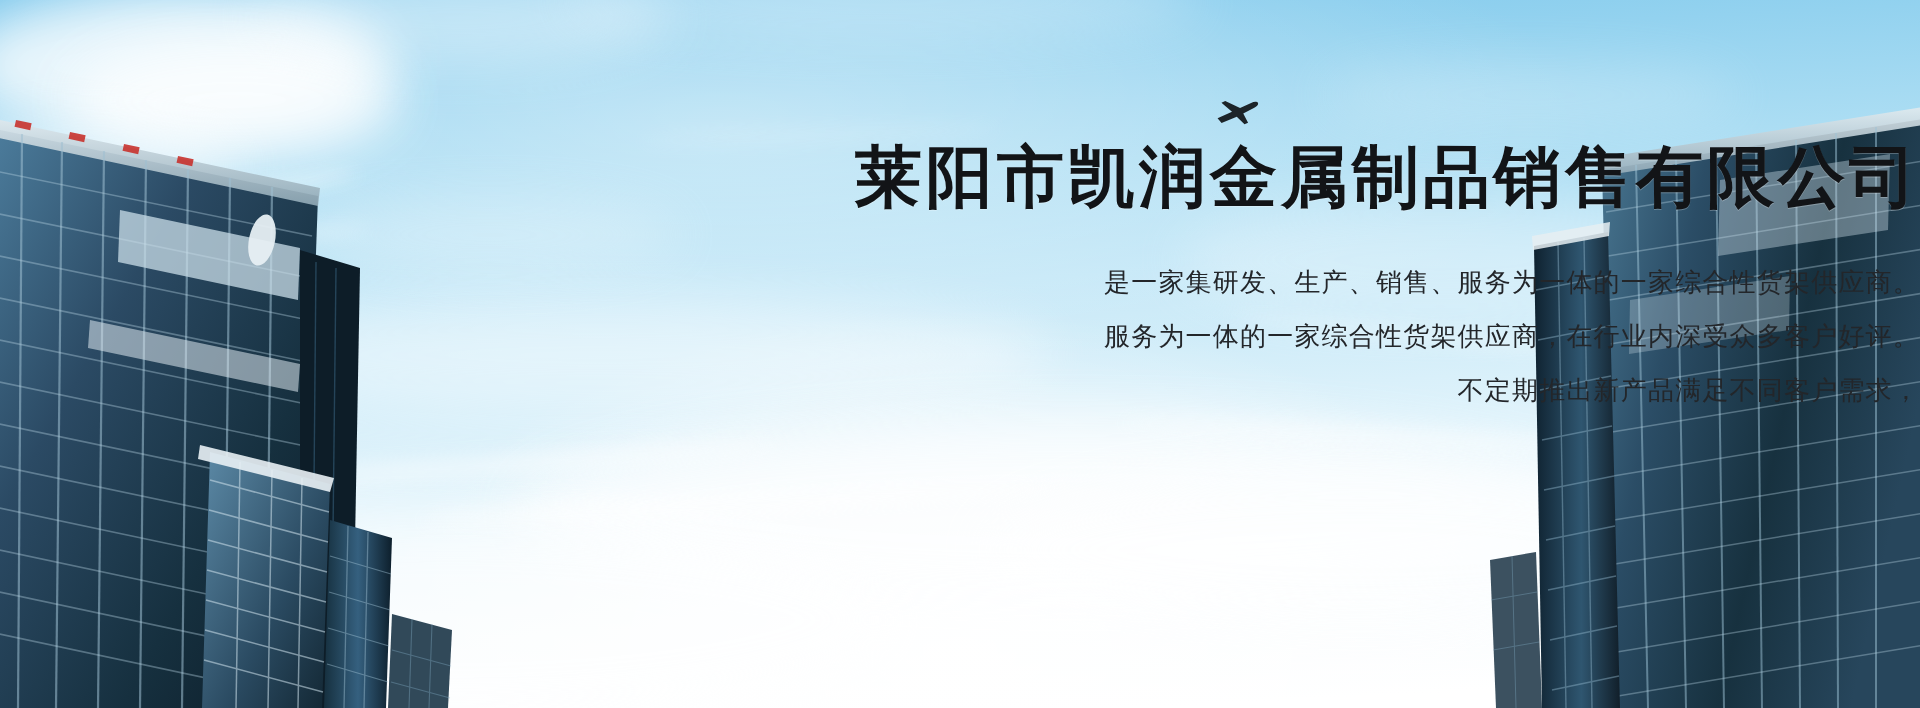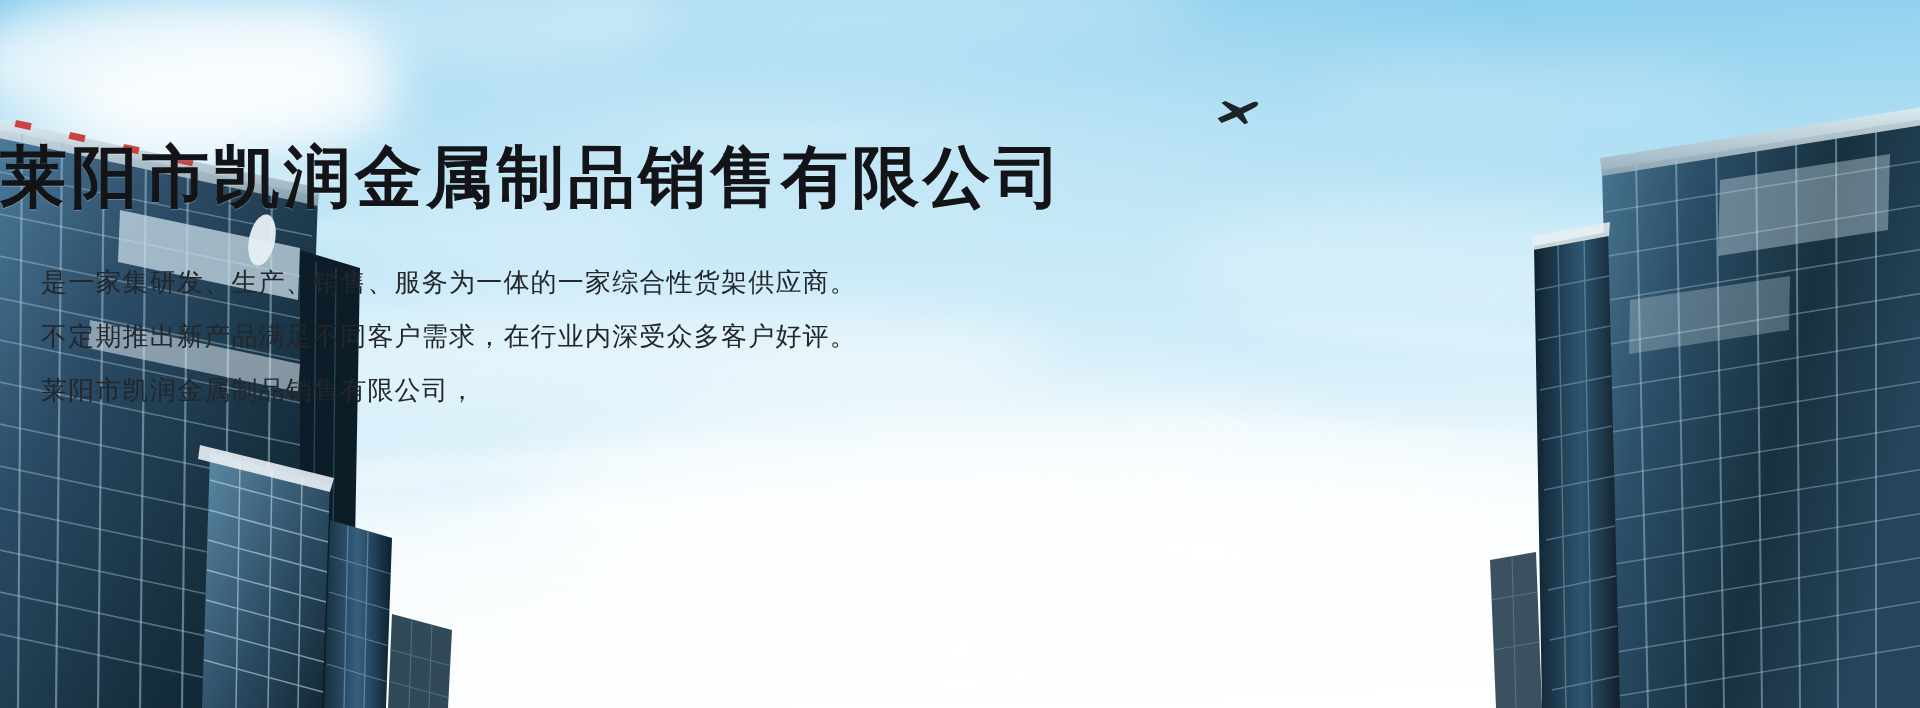--- a/index.html
+++ b/index.html
@@ -68,21 +68,21 @@
     position:absolute;
     left:1215px; top:96px;
     width:46px; height:30px;
     transform:rotate(-12deg);
   }
 
   
   .copy {
     position:absolute;
     left:0; right:0; top:0;
-    text-align:left;
+    text-align:right;
     z-index:9;
   }
   .headline {
     margin-top:144px;
     font-size:67px;
     font-weight:700;
     letter-spacing:4px;
     color:#121417;
     line-height:1.0;
     text-shadow:0 1px 0 rgba(255,255,255,.25);
@@ -306,18 +306,18 @@
   <svg class="plane" viewBox="0 0 46 30">
     <path d="M1.5 17.8 L17 14.4 L8.5 3.6 L12.6 2.6 L25.6 12.6 L37.5 9.8
              C40.8 9.1 43.6 9.6 44.2 11.1 C44.8 12.6 42.8 14.4 39.6 15.3
              L27.6 18.6 L30.4 28.6 L26.6 29.4 L20.6 20.3 L4.4 23.4 Z" fill="#1c2429"></path>
   </svg>
 
   <div class="copy">
     <div class="headline">莱阳市凯润金属制品销售有限公司</div>
     <div class="sublines">
       <div class="subline">是一家集研发、生产、销售、服务为一体的一家综合性货架供应商。</div>
-      <div class="subline">不定期推出新产品满足不同客户需求，在行业内深受众多客户好评。</div>
-      <div class="subline">莱阳市凯润金属制品销售有限公司，</div>
+      <div class="subline">服务为一体的一家综合性货架供应商，在行业内深受众多客户好评。</div>
+      <div class="subline">不定期推出新产品满足不同客户需求，</div>
     </div>
   </div>
 
 </div>
 
 </body></html>

